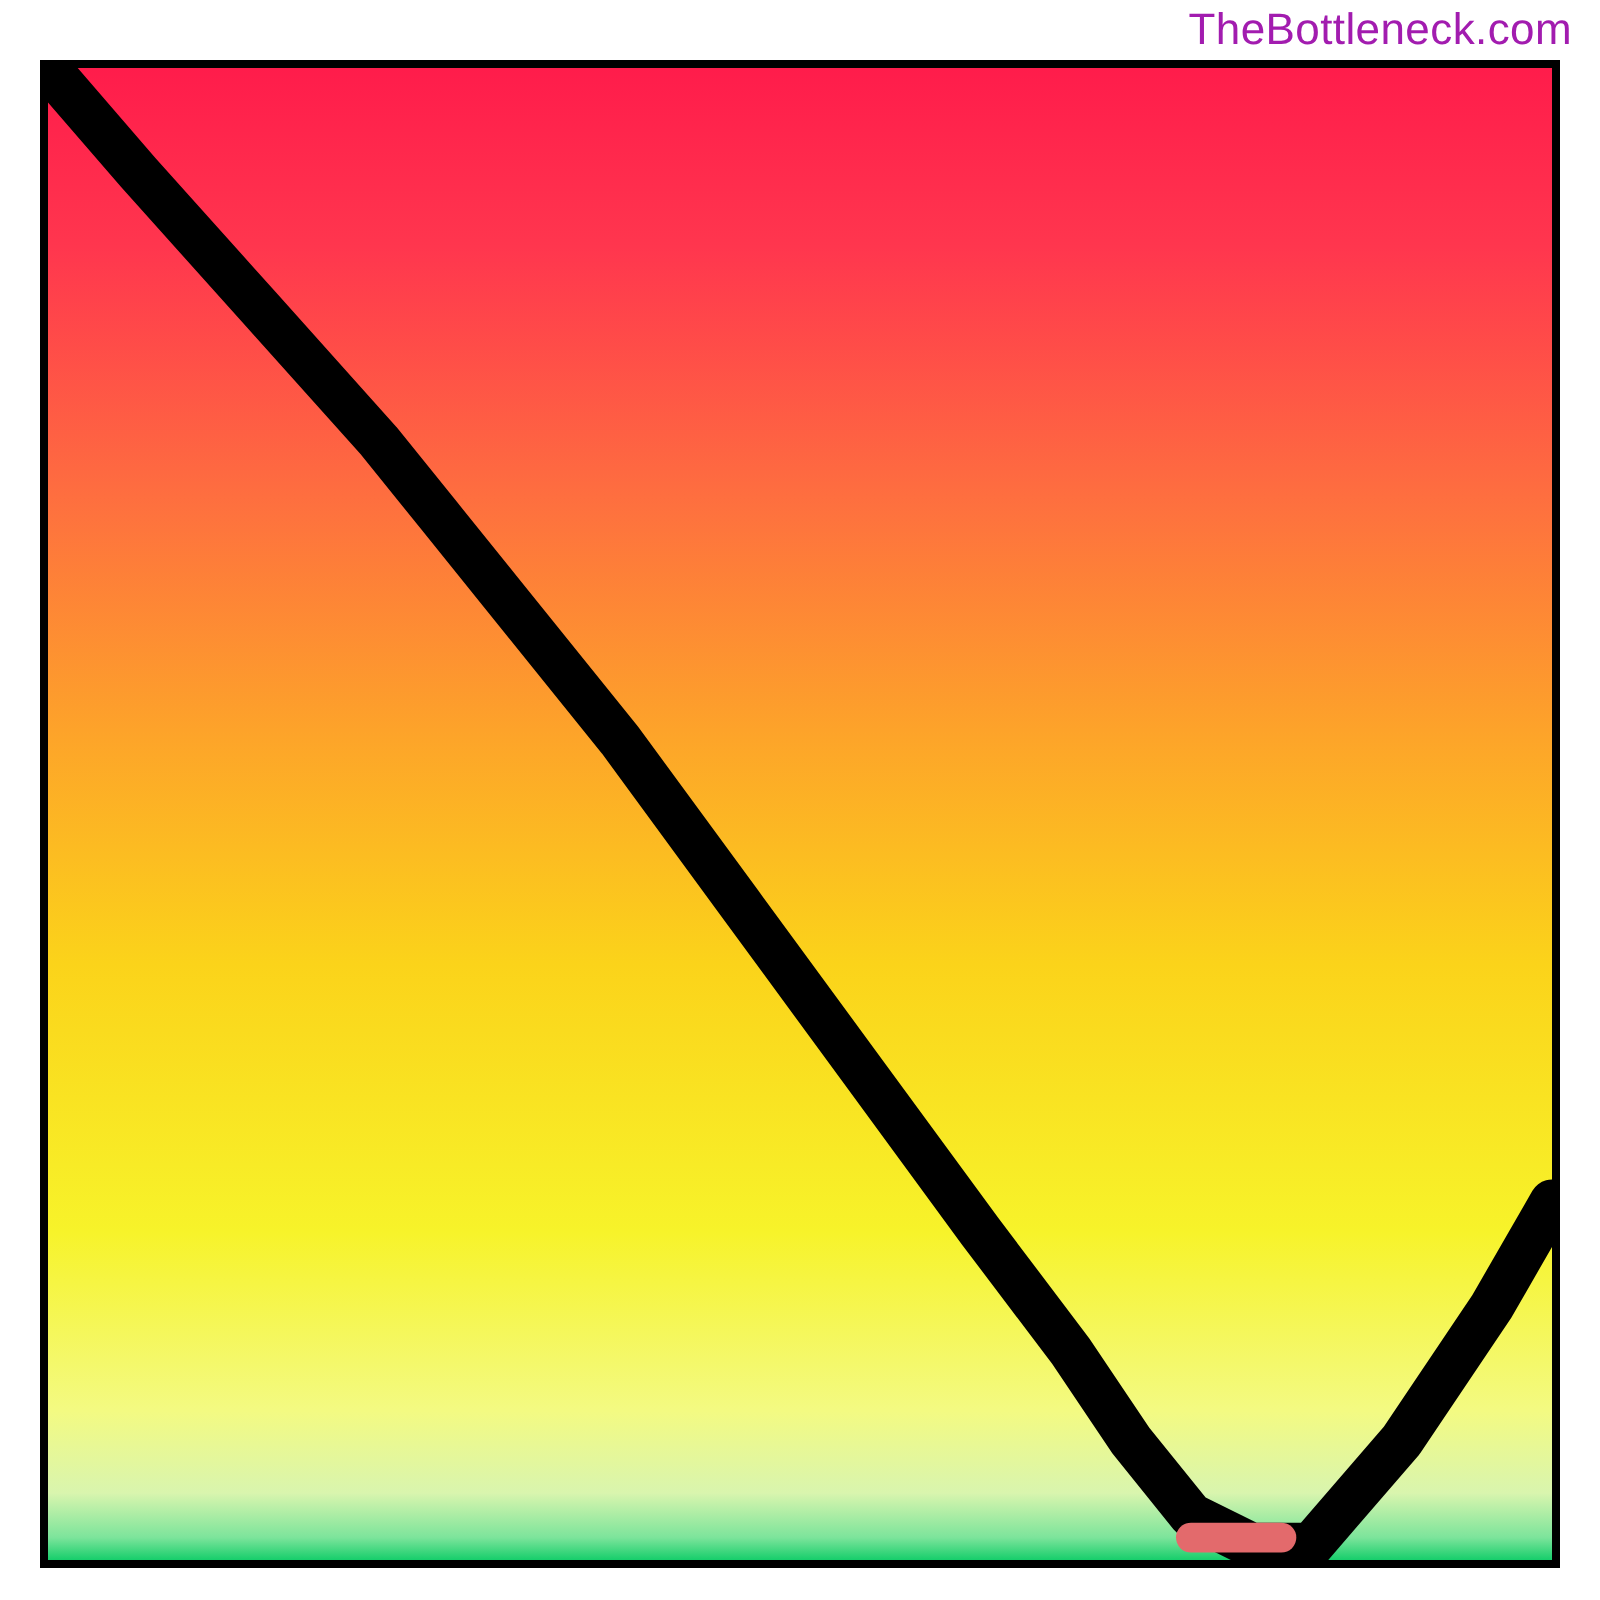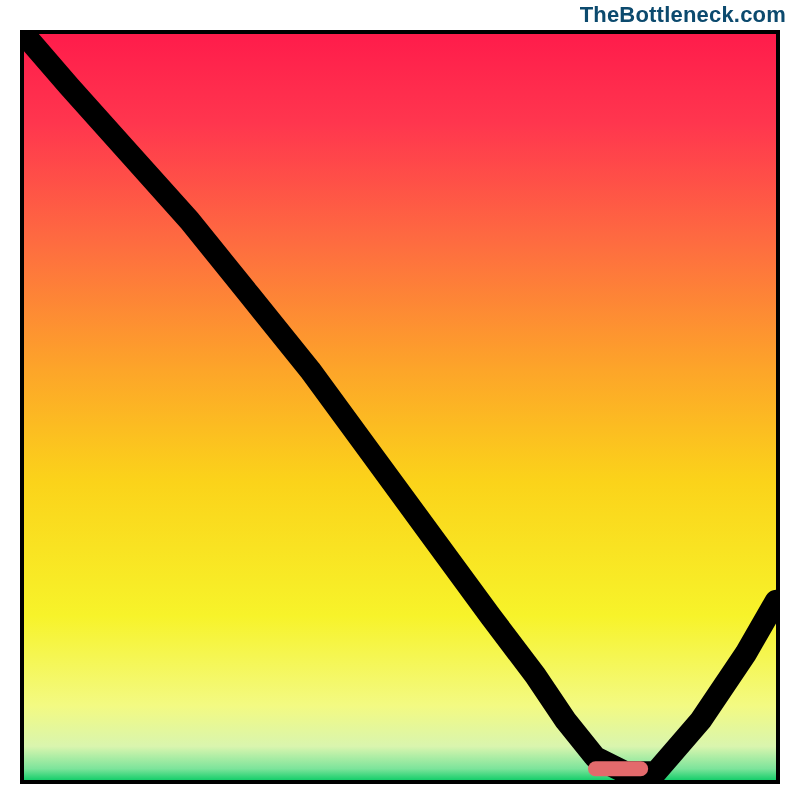--- a/index.html
+++ b/index.html
@@ -14,22 +14,22 @@
   .page {
     position: relative;
     width: 800px;
     height: 800px;
   }
   .watermark {
     position: absolute;
     top: 2px;
     right: 14px;
     font-size: 22px;
-    font-weight: 700;
-    color: #0c4a6e;
+    font-weight: 400;
+    color: #a21caf;
     letter-spacing: 0.2px;
     user-select: none;
   }
   .plot-wrap {
     position: absolute;
     left: 20px;
     top: 30px;
     width: 760px;
     height: 754px;
     box-sizing: border-box;

